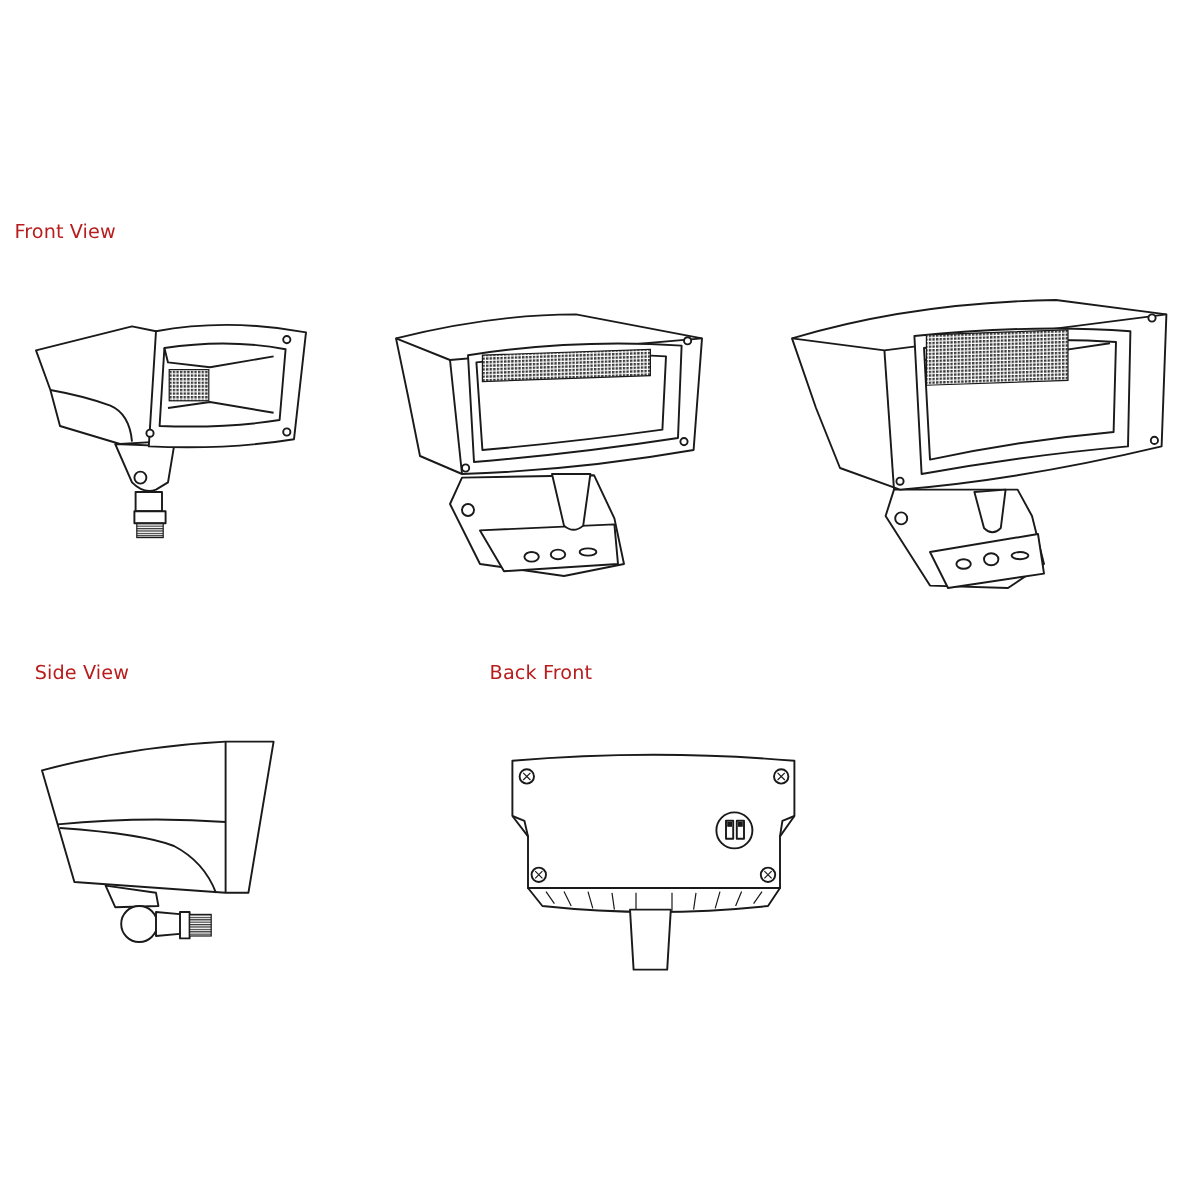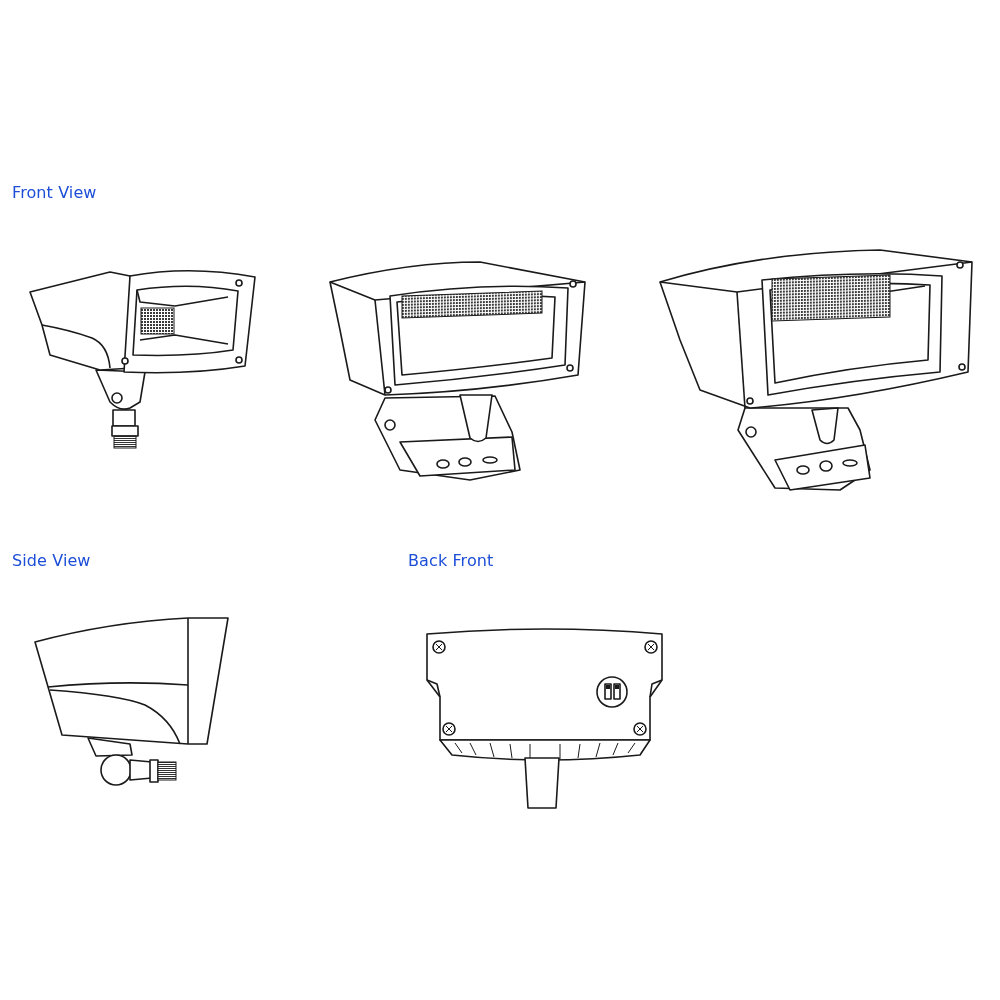--- a/index.html
+++ b/index.html
@@ -1,30 +1,30 @@
 <!DOCTYPE html>
 <html><head>
 <meta charset="utf-8">
 <style>
   html,body{margin:0;padding:0;background:#ffffff;}
   #canvas{position:relative;width:1000px;height:1000px;background:#fff;overflow:hidden;font-family:"DejaVu Sans","Liberation Sans",sans-serif;}
-  .label{position:absolute;font-size:16px;color:#1d4ed8;letter-spacing:0.1px;}
+  .label{position:absolute;font-size:16px;color:#b91c1c;letter-spacing:0.1px;}
   svg{position:absolute;left:0;top:0;}
   .ln{fill:#fff;stroke:#1a1a1a;stroke-width:1.6;stroke-linejoin:round;stroke-linecap:round;}
   .thin{fill:none;stroke:#1a1a1a;stroke-width:1;}
   .nf{fill:none;stroke:#1a1a1a;stroke-width:1.6;stroke-linejoin:round;}
   .dk{fill:#1a1a1a;stroke:none;}
 </style>
 </head>
 <body>
 
 <div id="canvas">
 
   <div class="label" style="left:12px;top:183px;">Front View</div>
-  <div class="label" style="left:12px;top:551px;">Side View</div>
+  <div class="label" style="left:29px;top:551px;">Side View</div>
   <div class="label" style="left:408px;top:551px;">Back Front</div>
 
   <svg width="1000" height="1000" viewBox="0 0 1000 1000">
     <defs>
       <pattern id="grid" width="3" height="3" patternUnits="userSpaceOnUse">
         <rect width="3" height="3" fill="#fff"></rect>
         <rect width="2" height="2" fill="#3a3a3a"></rect>
       </pattern>
       <pattern id="thread" width="2" height="2" patternUnits="userSpaceOnUse">
         <rect width="2" height="2" fill="#fff"></rect>

